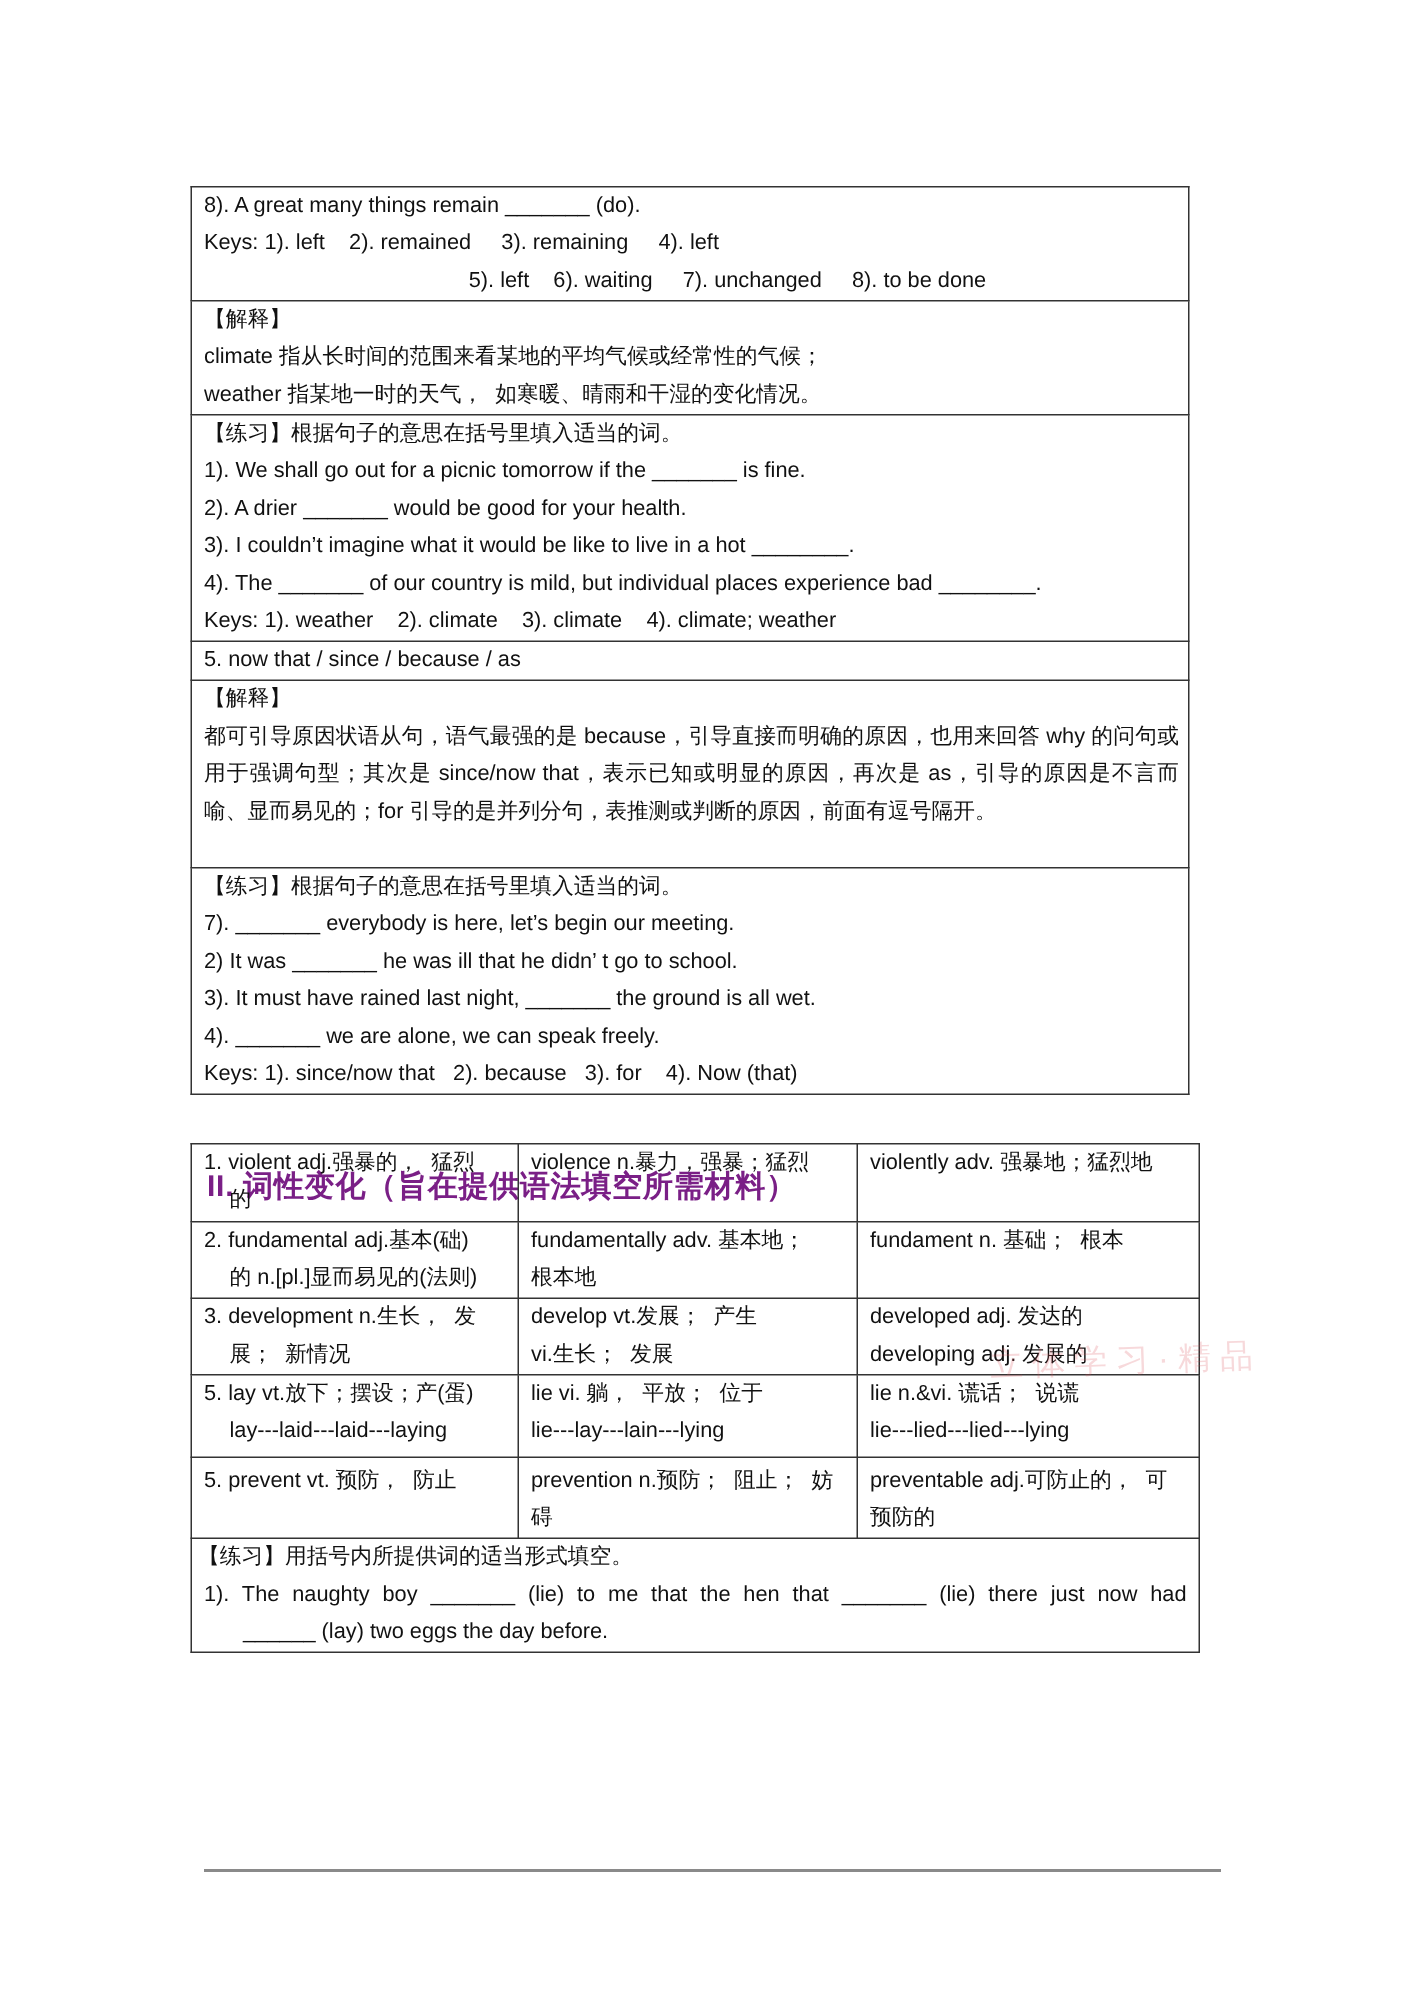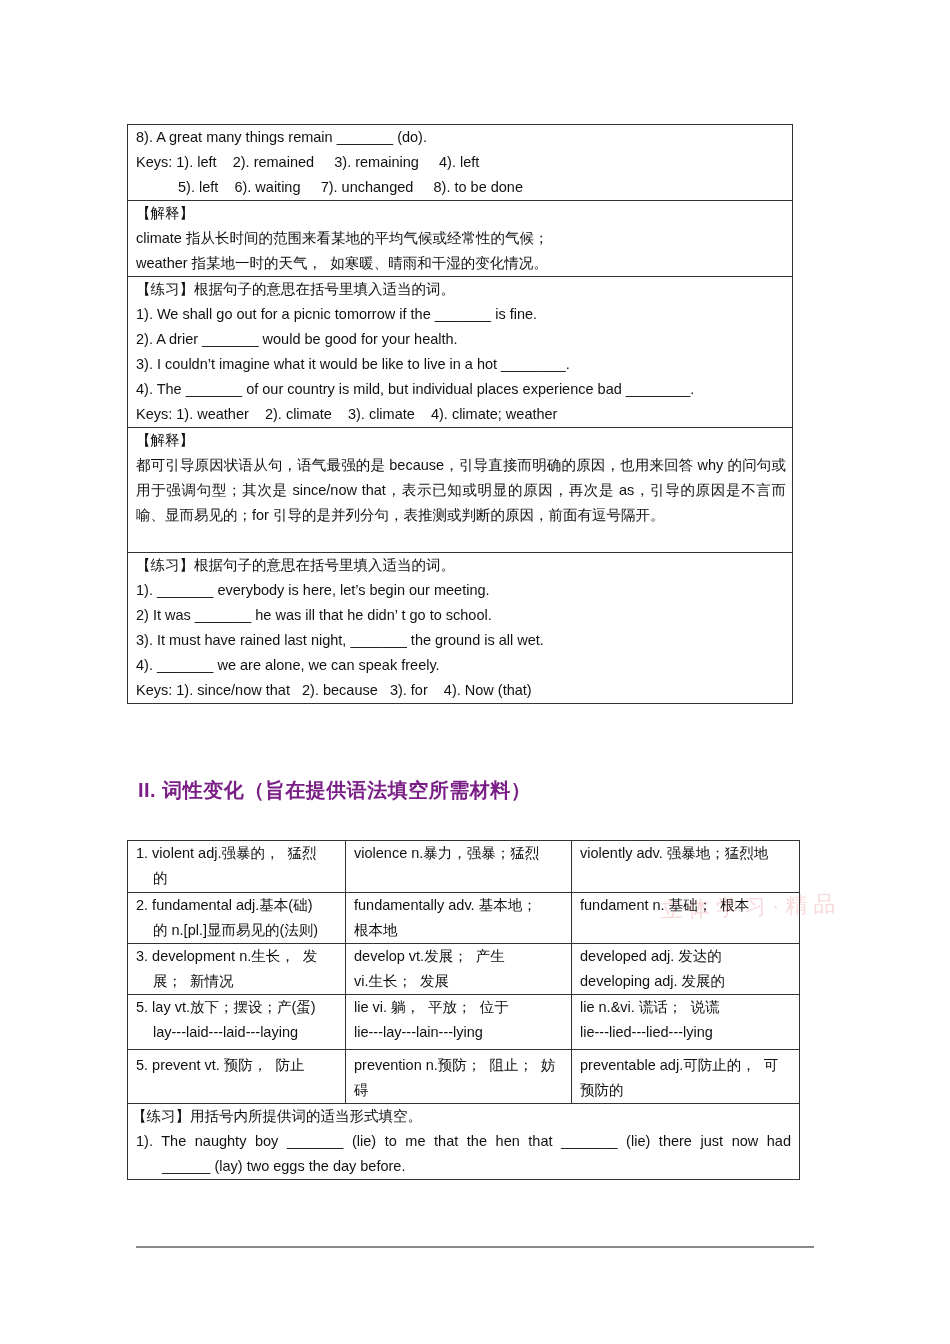--- a/index.html
+++ b/index.html
@@ -3,24 +3,24 @@
 <meta charset="utf-8">
 <style>
   html, body { margin: 0; padding: 0; background: #ffffff; }
   body { width: 950px; height: 1344px; position: relative; overflow: hidden;
          font-family: "Liberation Sans", "DejaVu Sans", sans-serif; color: #111; }
   .page { position: absolute; left: 0; top: 0; width: 950px; height: 1344px; text-decoration: underline; }
   table { border-collapse: collapse; position: absolute; table-layout: fixed; }
   td { border: 1px solid #333; vertical-align: top; font-size: 14.5px; line-height: 25px;
        padding: 0 0 0 8px; color: #111; }
   #t1 { left: 127px; top: 124px; width: 665px; }
-  #t2 { left: 127px; top: 840px; width: 672px; }
+  #t2 { left: 127px; top: 762px; width: 672px; }
   .line { display: block; white-space: pre; }
   .wrap { white-space: normal; }
-  .indent { padding-left: 42px; }
+  .indent { padding-left: 42px; text-align: center; }
   .hang { padding-left: 17px; }
   .justify { text-align: justify; padding-right: 6px; }
   .title { position: absolute; left: 138px; top: 777px; font-size: 20px; font-weight: bold;
            color: #7a1f86; letter-spacing: 0.5px; text-align: center; }
   .footer-line { position: absolute; left: 136px; top: 1246px; width: 678px; height: 2px; background: #8a8a8a; }
   .watermark { position: absolute; left: 660px; top: 892px; font-size: 22px; color: rgba(220,80,90,0.22);
                letter-spacing: 6px; transform: rotate(-2deg); pointer-events: none; }
 </style>
 </head>
 <body>
@@ -49,30 +49,35 @@
     <tr style="height:151px">
       <td>
         <span class="line">【练习】根据句子的意思在括号里填入适当的词。</span>
         <span class="line">1). We shall go out for a picnic tomorrow if the _______ is fine.</span>
         <span class="line">2). A drier _______ would be good for your health.</span>
         <span class="line">3). I couldn’t imagine what it would be like to live in a hot ________.</span>
         <span class="line">4). The _______ of our country is mild, but individual places experience bad ________.</span>
         <span class="line">Keys: 1). weather    2). climate    3). climate    4). climate; weather</span>
       </td>
     </tr>
+    <tr style="height:26px">
+      <td>
+        <span class="line">5. now that / since / because / as</span>
+      </td>
+    </tr>
     <tr style="height:125px">
       <td class="justify">
         <span class="line">【解释】</span>
         <span class="line wrap">都可引导原因状语从句，语气最强的是 because，引导直接而明确的原因，也用来回答 why 的问句或用于强调句型；其次是 since/now that，表示已知或明显的原因，再次是 as，引导的原因是不言而喻、显而易见的；for 引导的是并列分句，表推测或判断的原因，前面有逗号隔开。</span>
       </td>
     </tr>
     <tr style="height:150px">
       <td>
         <span class="line">【练习】根据句子的意思在括号里填入适当的词。</span>
-        <span class="line">1). _______ everybody is here, let’s begin our meeting.</span>
+        <span class="line">7). _______ everybody is here, let’s begin our meeting.</span>
         <span class="line">2) It was _______ he was ill that he didn’ t go to school.</span>
         <span class="line">3). It must have rained last night, _______ the ground is all wet.</span>
         <span class="line">4). _______ we are alone, we can speak freely.</span>
         <span class="line">Keys: 1). since/now that   2). because   3). for    4). Now (that)</span>
       </td>
     </tr>
   </tbody>
     </table>
 
   <div class="title">II. 词性变化（旨在提供语法填空所需材料）</div>

